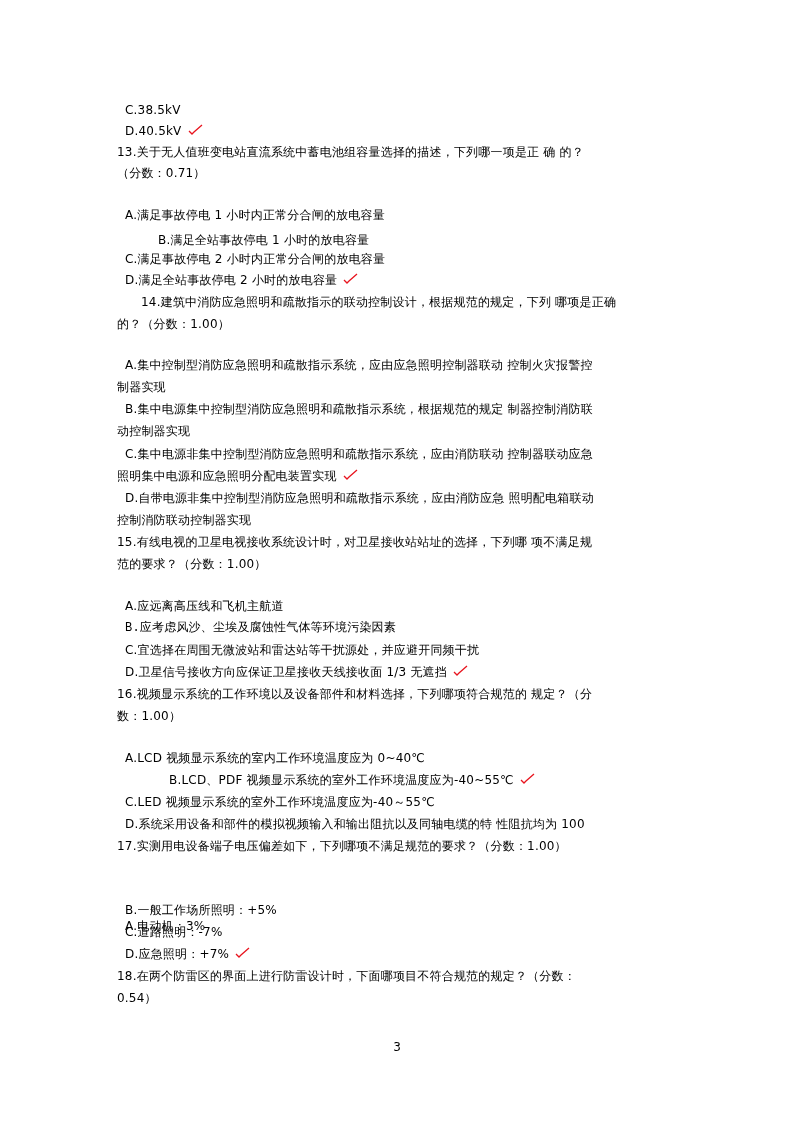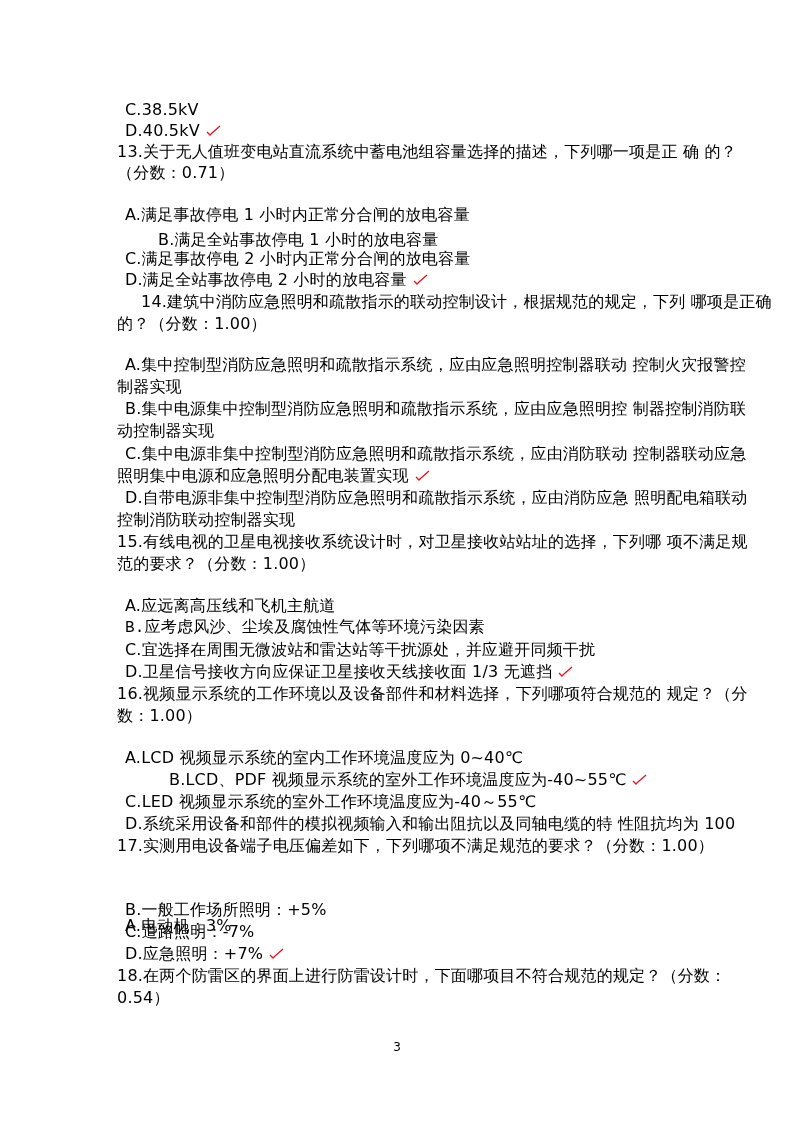--- a/index.html
+++ b/index.html
@@ -1,19 +1,19 @@
 <!DOCTYPE html>
 <html><head>
 <meta charset="utf-8">
 <style>
   html, body { margin: 0; padding: 0; background: #ffffff; }
   body { width: 794px; height: 1123px; position: relative; overflow: hidden;
          font-family: "DejaVu Sans", "Liberation Sans", sans-serif; color: #000; }
   .page { position: absolute; left: 0; top: 0; width: 794px; height: 1123px; }
-  .line { position: absolute; left: 120px; font-size: 16px; line-height: 20px; white-space: nowrap; letter-spacing: 0.2px; }
+  .line { position: absolute; left: 120px; font-size: 12px; line-height: 20px; white-space: nowrap; letter-spacing: 0.2px; }
   .opt { left: 125px; }
   .q { left: 117px; }
   .check { display: inline-block; width: 16px; height: 12px; margin-left: 6px; vertical-align: -1px; }
   .check svg { width: 16px; height: 12px; display: block; }
   .pagenum { position: absolute; top: 1040px; left: 0; width: 794px; text-align: center; font-size: 12px; }
 </style>
 </head>
 <body>
 
 <div class="page">
@@ -27,21 +27,21 @@
       <div class="line opt" style="top: 205px;"><span>A.满足事故停电 1 小时内正常分合闸的放电容量</span></div>
       <div class="line opt" style="top: 230px; margin-left: 33px;"><span>B.满足全站事故停电 1 小时的放电容量</span></div>
       <div class="line opt" style="top: 249px;"><span>C.满足事故停电 2 小时内正常分合闸的放电容量</span></div>
       <div class="line opt" style="top: 270px;"><span>D.满足全站事故停电 2 小时的放电容量</span><span class="check"><svg viewBox="0 0 16 12">
             <polyline points="1,7 4,10 6,8 14,1" fill="none" stroke="#e8141e" stroke-width="1.3"></polyline>
           </svg></span></div>
       <div class="line q" style="top: 292px; margin-left: 24px;"><span>14.建筑中消防应急照明和疏散指示的联动控制设计，根据规范的规定，下列 哪项是正确</span></div>
       <div class="line q" style="top: 314px;"><span>的？（分数：1.00）</span></div>
       <div class="line opt" style="top: 355px;"><span>A.集中控制型消防应急照明和疏散指示系统，应由应急照明控制器联动 控制火灾报警控</span></div>
       <div class="line q" style="top: 377px;"><span>制器实现</span></div>
-      <div class="line opt" style="top: 399px;"><span>B.集中电源集中控制型消防应急照明和疏散指示系统，应由应急照明控 制器控制消防联</span></div>
+      <div class="line opt" style="top: 399px;"><span>B.集中电源集中控制型消防应急照明和疏散指示系统，根据规范的规定 制器控制消防联</span></div>
       <div class="line q" style="top: 421px;"><span>动控制器实现</span></div>
       <div class="line opt" style="top: 444px;"><span>C.集中电源非集中控制型消防应急照明和疏散指示系统，应由消防联动 控制器联动应急</span></div>
       <div class="line q" style="top: 466px;"><span>照明集中电源和应急照明分配电装置实现</span><span class="check"><svg viewBox="0 0 16 12">
             <polyline points="1,7 4,10 6,8 14,1" fill="none" stroke="#e8141e" stroke-width="1.3"></polyline>
           </svg></span></div>
       <div class="line opt" style="top: 488px;"><span>D.自带电源非集中控制型消防应急照明和疏散指示系统，应由消防应急 照明配电箱联动</span></div>
       <div class="line q" style="top: 510px;"><span>控制消防联动控制器实现</span></div>
       <div class="line q" style="top: 532px;"><span>15.有线电视的卫星电视接收系统设计时，对卫星接收站站址的选择，下列哪 项不满足规</span></div>
       <div class="line q" style="top: 554px;"><span>范的要求？（分数：1.00）</span></div>
       <div class="line opt" style="top: 596px;"><span>A.应远离高压线和飞机主航道</span></div>

